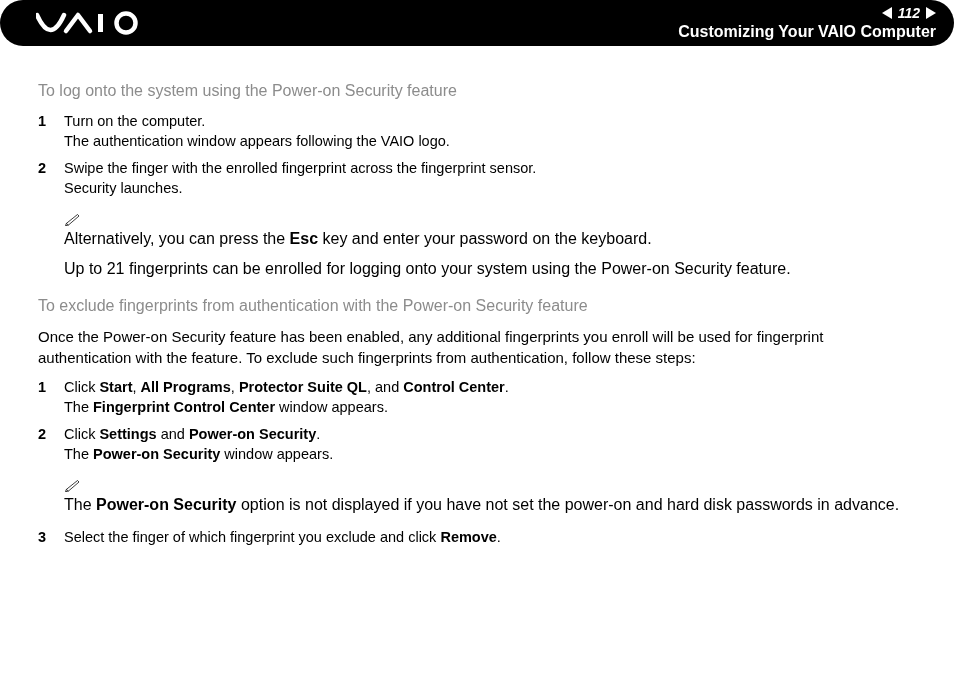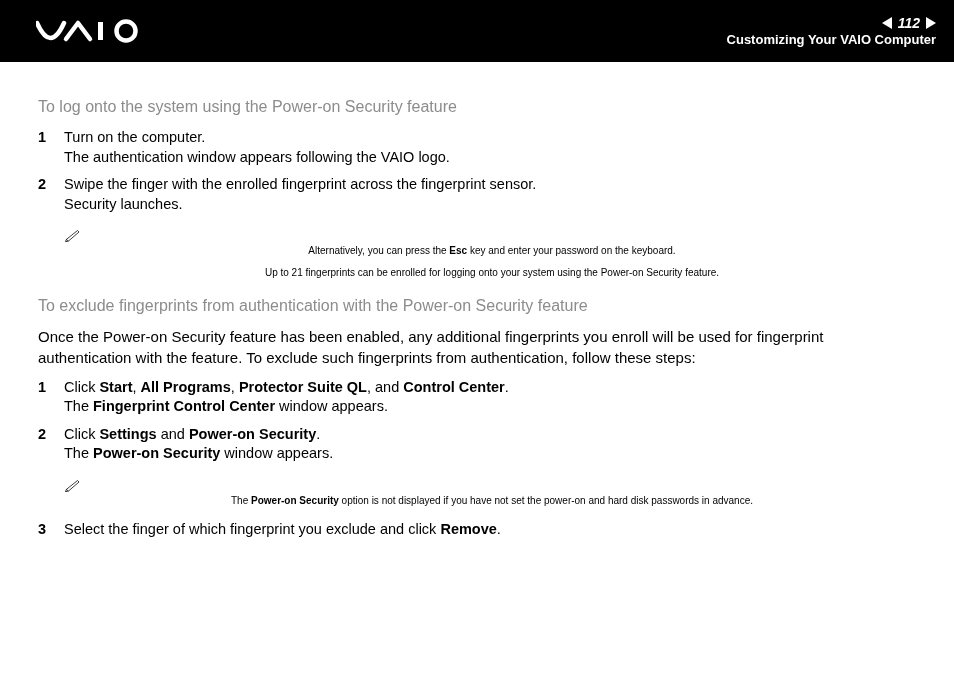--- a/index.html
+++ b/index.html
@@ -9,27 +9,28 @@
   html,body {
     margin:0; padding:0;
     width:954px; height:674px;
     background:#fff;
     font-family: Arial, Helvetica, sans-serif;
     color: var(--text-black);
     overflow:hidden;
   }
   .header {
     background:#000;
-    height:62px;
+    height:46px;
     width:100%;
     display:flex;
     align-items:center;
     justify-content:space-between;
     padding:0 18px 0 36px;
     box-sizing:border-box;
+    border-radius:23px;
   }
   .vaio-logo svg { display:block; }
   .header-right {
     color:#fff;
     text-align:right;
     font-size:12px;
     line-height:1.2;
   }
   .page-nav {
     display:flex;
@@ -43,21 +44,21 @@
   .tri {
     display:inline-block;
     width:0;height:0;
     border-top:6px solid transparent;
     border-bottom:6px solid transparent;
   }
   .tri-left { border-right:10px solid #fff; }
   .tri-right { border-left:10px solid #fff; }
   .section-title {
     font-weight:bold;
-    font-size:13px;
+    font-size:16px;
   }
   .content {
     padding: 36px 34px 0 38px;
   }
   h2.gray {
     color: var(--gray-heading);
     font-weight:400;
     font-size:16px;
     margin:0 0 12px 0;
   }
@@ -74,23 +75,22 @@
   }
   ol.steps .num {
     font-weight:bold;
     width:26px;
     flex:0 0 26px;
   }
   ol.steps .body { flex:1; }
   .note-block {
     margin: 6px 0 12px 26px;
     font-family: Arial, Helvetica, sans-serif;
-    font-size:10px;
+    font-size:16px;
     line-height:1.35;
-    text-align:center;
   }
   .note-icon {
     display:block;
     margin-bottom:2px;
     width:18px;height:14px;
   }
   .para {
     font-size:15px;
     line-height:1.35;
     margin:0 0 10px 0;

